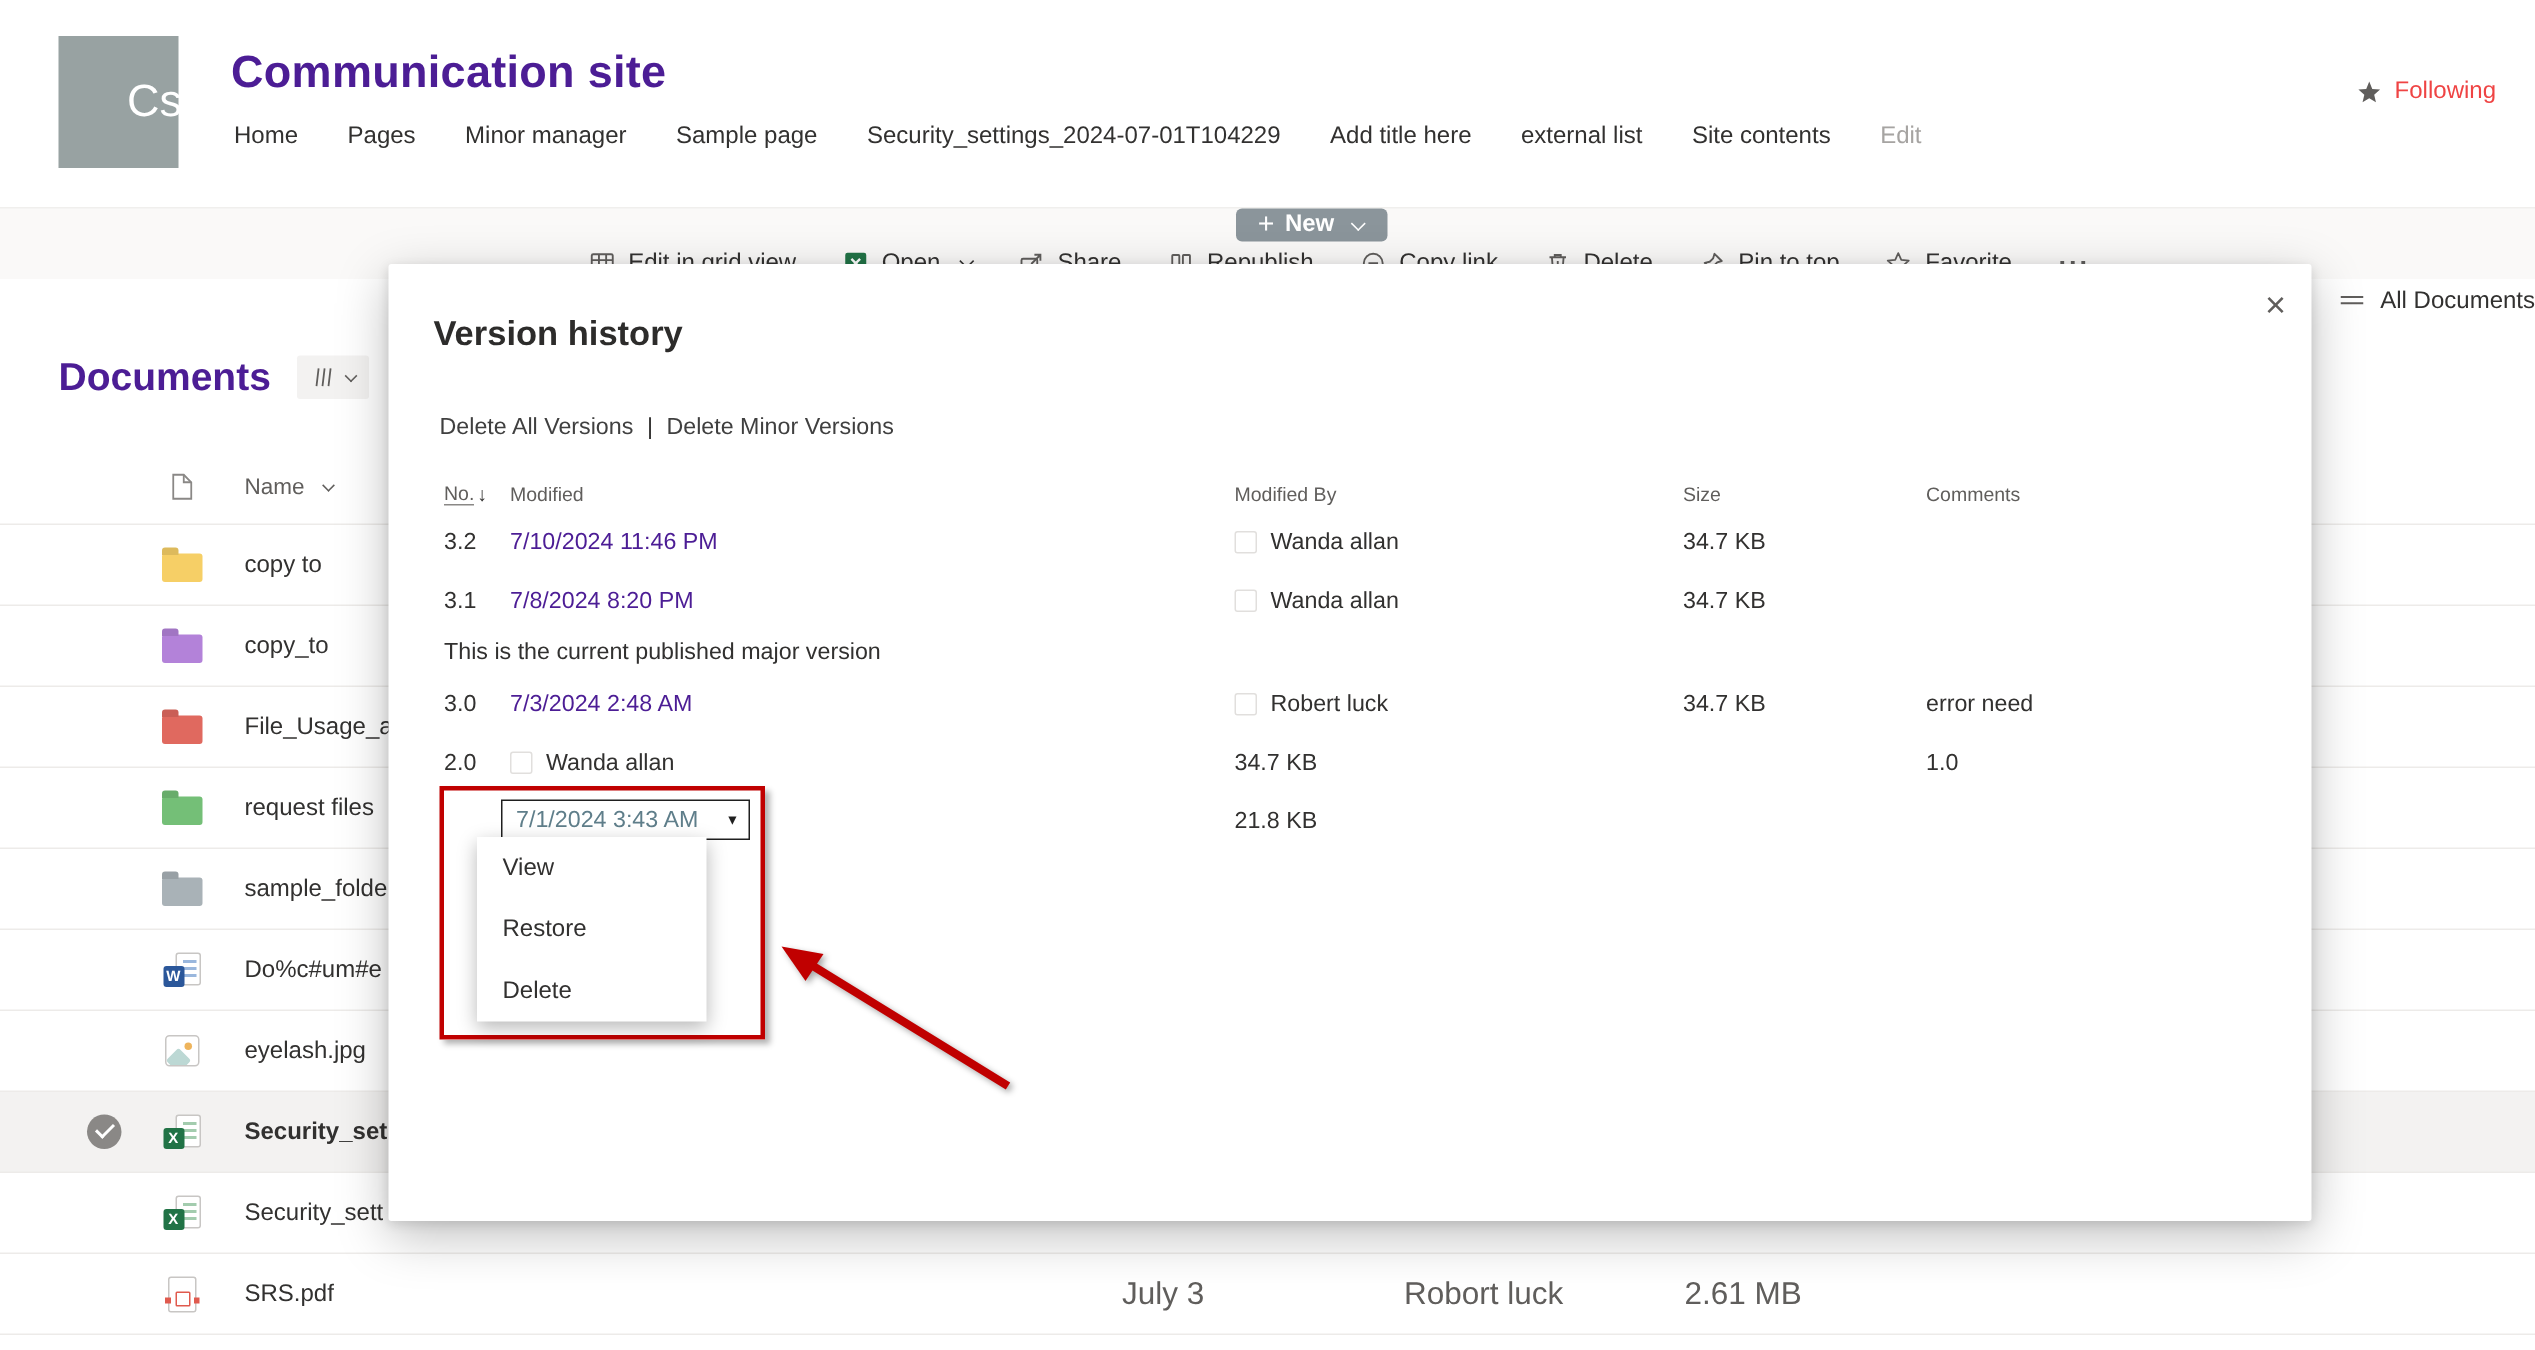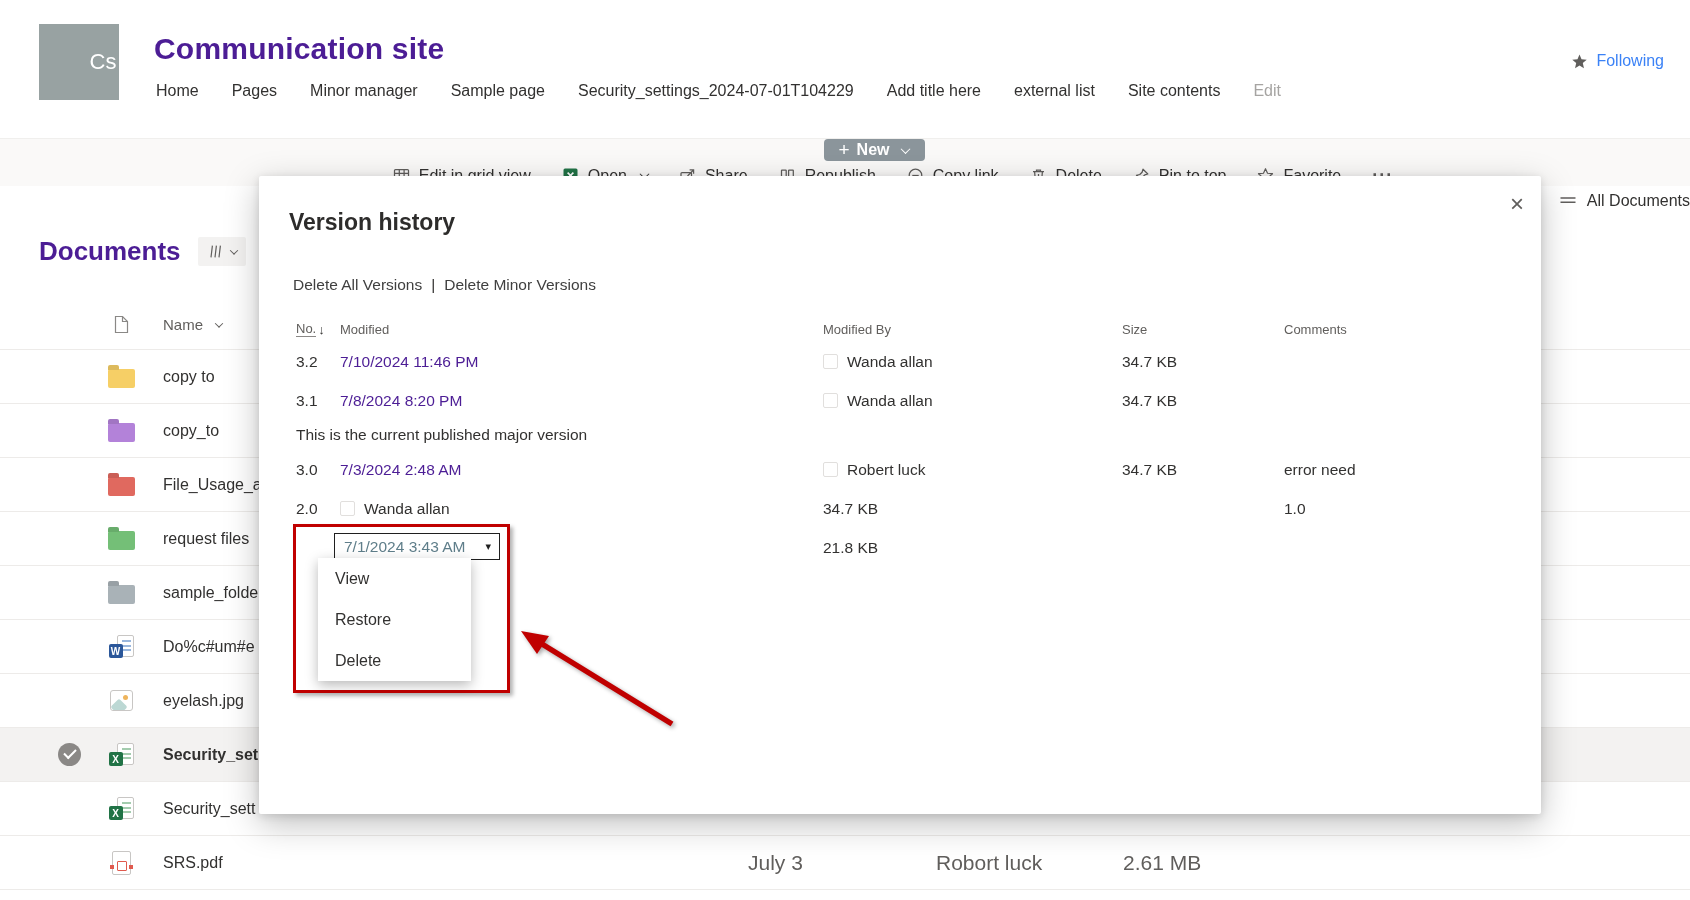--- a/index.html
+++ b/index.html
@@ -4,28 +4,28 @@
 <style>
   * { margin:0; padding:0; box-sizing:border-box; }
   html,body { background:#fff; }
   .screen {
     position:relative; width:1690px; height:900px; overflow:hidden;
     font-family:"Liberation Sans", sans-serif; color:#323130; background:#fff;
   }
   
   .site-header { position:absolute; top:0; left:0; right:0; height:132px; background:#fff; }
   .logo {
-    position:absolute; left:39px; top:24px; width:80px; height:76px;
-    background:#98a2a2; color:#fff; font-size:22px; display:flex; align-items:center; justify-content:center;padding-left:48px;
+    position:absolute; left:39px; top:24px; width:80px; height:88px;
+    background:#98a2a2; color:#fff; font-size:30px; display:flex; align-items:center; justify-content:center;padding-left:48px;
   }
   .site-title { position:absolute; left:154px; top:32px; font-size:30px; font-weight:700; color:#4c1d95; letter-spacing:.2px; }
   .site-nav { position:absolute; left:156px; top:82px; display:flex; gap:33px; font-size:16px; color:#323130; white-space:nowrap; }
   .site-nav a { text-decoration:none; color:inherit; cursor:pointer; }
   .site-nav a.muted { color:#a6a4a2; }
-  .following { position:absolute; right:26px; top:52px; display:flex; align-items:center; gap:8px; font-size:16px; color:#3b82f6; cursor:pointer; }
+  .following { position:absolute; right:26px; top:52px; display:flex; align-items:center; gap:8px; font-size:16px; color:#ef4444; cursor:pointer; }
   
   .cmdbar {
     position:absolute; top:138px; left:0; right:0; height:48px; background:#faf9f8;
     border-top:1px solid #f0efed; display:flex; align-items:center; padding:0 0 0 59px; white-space:nowrap;flex-direction:column;
   }
   .new-btn {
     display:flex; align-items:center; gap:7px; height:37px; padding:0 16px 0 14px; border:none; border-radius:4px;
     background:#8b959b; color:#fff; font-size:16px; font-weight:700; font-family:inherit; cursor:pointer;
   }
   .new-btn .plus::before { content:"+"; font-size:19px; font-weight:400; }

